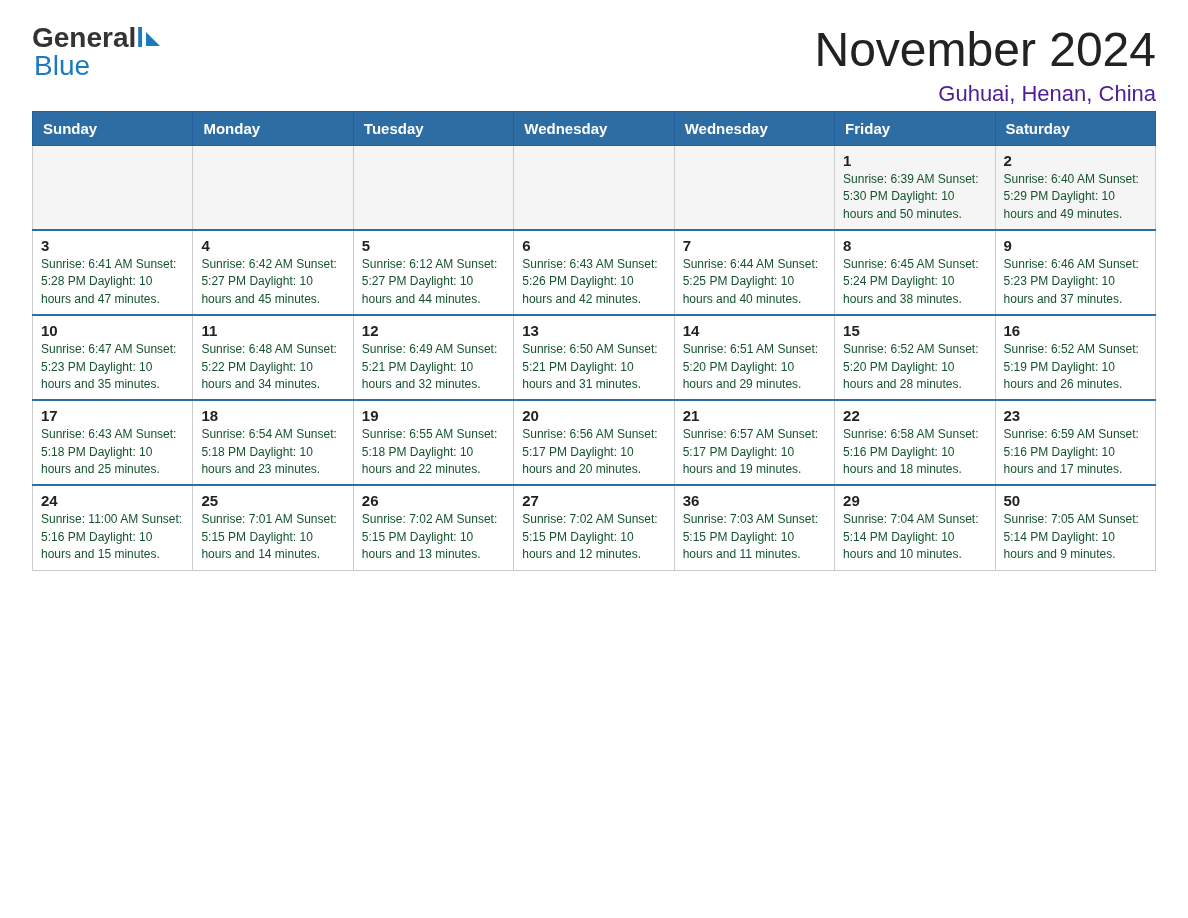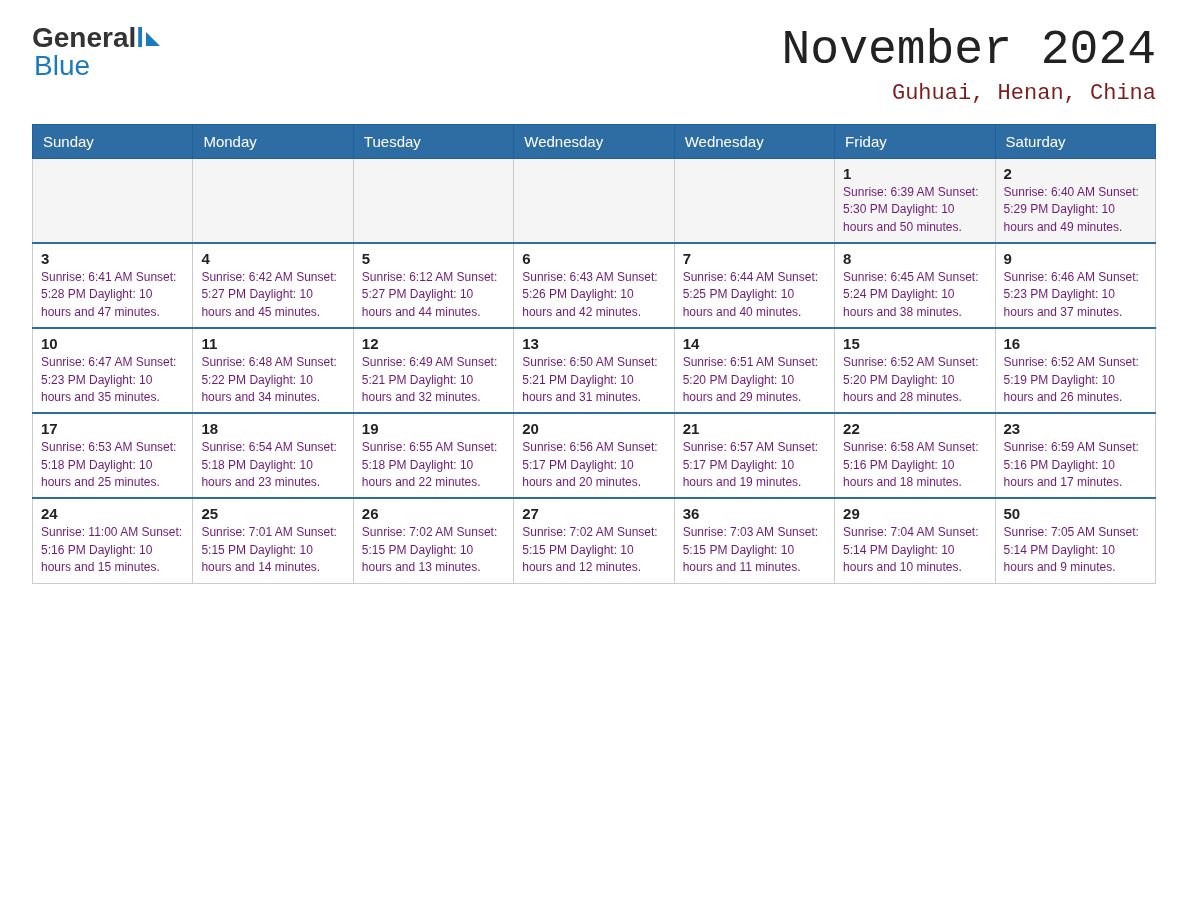--- a/index.html
+++ b/index.html
@@ -7,21 +7,21 @@
       font-family: Arial, sans-serif;
       background: #fff;
       padding: 24px 32px;
       width: 1188px;
       min-height: 918px;
     }
     .header-area {
       display: flex;
       justify-content: space-between;
       align-items: flex-start;
-      margin-bottom: 18px;
+      margin-bottom: 4px;
     }
     .logo-area {
       display: flex;
       flex-direction: column;
       align-items: flex-start;
     }
     .logo-text {
       display: flex;
       align-items: center;
       font-size: 28px;
@@ -44,43 +44,42 @@
     }
     .logo-blue-sub {
       color: #1a7abf;
       font-size: 28px;
       font-weight: normal;
       margin-top: -2px;
       padding-left: 2px;
     }
     .title-area {
       text-align: right;
-      font-family: Liberation Mono, monospace;
     }
     .main-title {
       font-size: 48px;
       font-weight: normal;
       color: #222;
       line-height: 1.1;
     }
     .subtitle {
       font-size: 22px;
-      color: #7f1d1d;
+      color: #4c1d95;
       margin-top: 4px;
     }
     .calendar {
       width: 100%;
       border-collapse: collapse;
       border: 1px solid #aaa;
     }
     .calendar th {
       background: #2e6da4;
       color: #fff;
       font-size: 15px;
-      font-weight: normal;
+      font-weight: bold;
       padding: 8px 10px;
       text-align: left;
       border: 1px solid #2060a0;
     }
     .calendar td {
       vertical-align: top;
       border: 1px solid #ccc;
       padding: 6px 8px;
       width: 14.28%;
       min-height: 90px;
@@ -93,21 +92,21 @@
     }
     .day-num {
       font-size: 15px;
       font-weight: bold;
       color: #222;
       display: block;
       margin-bottom: 2px;
     }
     .day-info {
       font-size: 12px;
-      color: #701a75;
+      color: #14532d;
       line-height: 1.45;
     }
     .empty-cell {
       background: #f9f9f9;
     }
     .row-top td {
       border-top: 2px solid #2e6da4;
     }
   </style>
 </head>
@@ -244,21 +243,21 @@
         <td>
           <span class="day-num">16</span>
           <div class="day-info">Sunrise: 6:52 AM
 Sunset: 5:19 PM
 Daylight: 10 hours and 26 minutes.</div>
         </td>
       </tr>
       <tr class="row-top">
         <td>
           <span class="day-num">17</span>
-          <div class="day-info">Sunrise: 6:53 AM
+          <div class="day-info">Sunrise: 6:43 AM
 Sunset: 5:18 PM
 Daylight: 10 hours and 25 minutes.</div>
         </td>
         <td>
           <span class="day-num">18</span>
           <div class="day-info">Sunrise: 6:54 AM
 Sunset: 5:18 PM
 Daylight: 10 hours and 23 minutes.</div>
         </td>
         <td>

